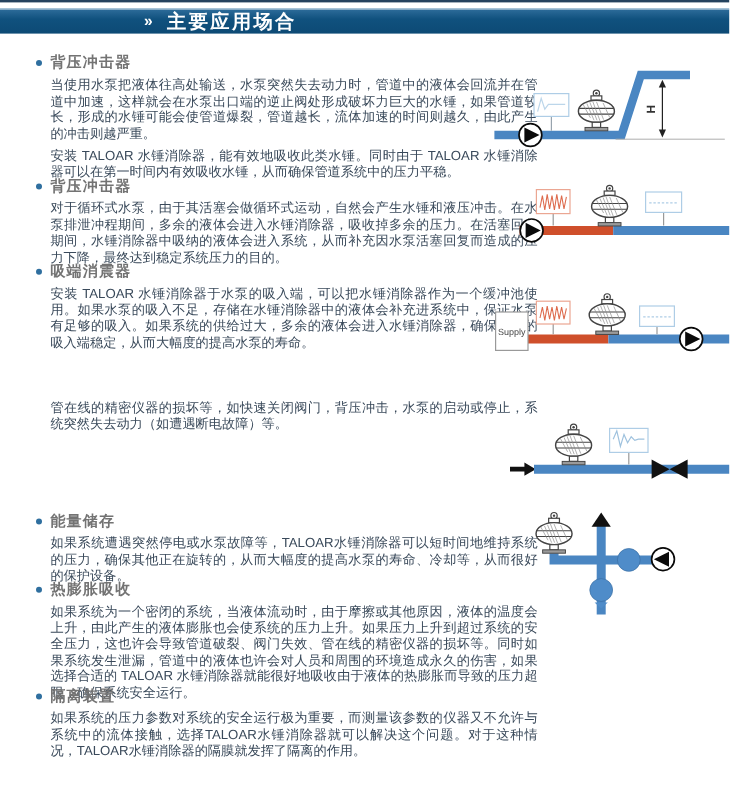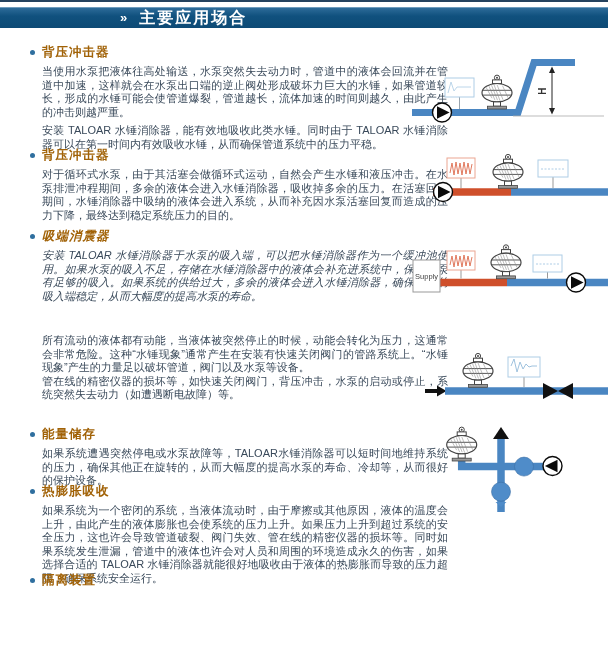--- a/index.html
+++ b/index.html
@@ -5,21 +5,21 @@
   html,body{margin:0;padding:0;background:#fff;}
   #page{position:relative;width:608px;height:671px;background:#ffffff;overflow:hidden;
         font-family:"Liberation Sans","DejaVu Sans",sans-serif;}
   .top-rule{position:absolute;top:0;left:0;width:608px;height:2px;background:#24425e;}
   .header-bar{position:absolute;top:7px;left:0;width:608px;height:20px;
         background:linear-gradient(180deg,#2c6b99 0%,#10517e 40%,#0d4a75 100%);
         border-top:1px solid #6f9cbd;display:flex;align-items:center;color:#fff;}
   .header-chevron{margin-left:120px;font-size:13px;font-weight:bold;line-height:20px;}
   .header-title{margin-left:12px;font-size:16px;font-weight:bold;letter-spacing:2px;}
   .sec{position:absolute;left:30px;width:422px;}
-  .sec h3{margin:0 0 4px 0;font-size:12.5px;color:#a16207;font-weight:bold;
+  .sec h3{margin:0 0 4px 0;font-size:12.5px;color:#737373;font-weight:bold;
         letter-spacing:1px;display:flex;align-items:center;}
   .bullet{width:5px;height:5px;border-radius:50%;background:#2f6f9f;margin-right:7px;flex:none;}
   .sec p{margin:0 0 5px 12px;width:406px;font-size:11px;line-height:13.5px;
         color:#39495a;text-align:justify;}
   .diagram{position:absolute;}
   .diagram svg{overflow:visible;display:block;}
   .hidden-defs{position:absolute;width:0;height:0;}
 </style>
 </head>
 <body>
@@ -101,21 +101,21 @@
       <g>
         <line x1="123" y1="29" x2="123" y2="40" stroke="#999" stroke-width="1"></line>
         <rect x="108" y="12" width="30" height="17" fill="#fff" stroke="#aecde6" stroke-width="1"></rect>
         <line x1="111" y1="21" x2="135" y2="21" stroke="#aecde6" stroke-width="1" stroke-dasharray="2,1.5"></line>
       </g>
       <use href="#arrester-shape" transform="translate(78,24)"></use>
       <use href="#pump-shape" transform="translate(13,44)"></use>
     </svg>
   </div>
 
-  <div class="sec" style="top:228px;font-style:italic;">
+  <div class="sec" style="top:218px;">
     <h3>
       <span class="bullet"></span>
       <span>吸端消震器</span>
     </h3>
     <p>安装 TALOAR 水锤消除器于水泵的吸入端，可以把水锤消除器作为一个缓冲池使用。如果水泵的吸入不足，存储在水锤消除器中的液体会补充进系统中，保证水泵有足够的吸入。如果系统的供给过大，多余的液体会进入水锤消除器，确保水泵的吸入端稳定，从而大幅度的提高水泵的寿命。</p>
   </div>
 
   <div class="diagram" style="left:410px;top:242px;">
     <svg width="198" height="105" viewBox="0 0 198 105">
       <path d="M30,40.5 H97" fill="none" stroke="#cf4f2b" stroke-width="7.5"></path>
@@ -133,21 +133,20 @@
         <line x1="137.5" y1="30" x2="137.5" y2="36.5" stroke="#999" stroke-width="1"></line>
         <rect x="123" y="13" width="29" height="17" fill="#fff" stroke="#aecde6" stroke-width="1"></rect>
         <line x1="126" y1="22" x2="149" y2="22" stroke="#aecde6" stroke-width="1" stroke-dasharray="2,1.5"></line>
       </g>
       <use href="#arrester-shape" transform="translate(96,20.4)"></use>
       <use href="#pump-shape" transform="translate(166,40.5)"></use>
     </svg>
   </div>
 
   <div class="sec" style="top:334px;">
-    <p style="margin-bottom:0;">所有流动的液体都有动能，当液体被突然停止的时候，动能会转化为压力，这通常会非常危险。这种“水锤现象”通常产生在安装有快速关闭阀门的管路系统上。“水锤现象”产生的力量足以破坏管道，阀门以及水泵等设备。</p>
     <p>管在线的精密仪器的损坏等，如快速关闭阀门，背压冲击，水泵的启动或停止，系统突然失去动力（如遭遇断电故障）等。</p>
   </div>
 
   <div class="diagram" style="left:425px;top:352px;">
     <svg width="183" height="52" viewBox="0 0 183 52">
       <path d="M0,37 H12 V33.5 L21.5,39 L12,44.5 V41 H0 Z" fill="#111"></path>
       <path d="M20,39 H183" fill="none" stroke="#4a86c2" stroke-width="7.5"></path>
       <g>
         <line x1="99" y1="25" x2="99" y2="35" stroke="#999" stroke-width="1"></line>
         <rect x="83" y="5" width="32" height="20" fill="#fff" stroke="#aecde6" stroke-width="1"></rect>
@@ -190,15 +189,16 @@
       <span>热膨胀吸收</span>
     </h3>
     <p>如果系统为一个密闭的系统，当液体流动时，由于摩擦或其他原因，液体的温度会上升，由此产生的液体膨胀也会使系统的压力上升。如果压力上升到超过系统的安全压力，这也许会导致管道破裂、阀门失效、管在线的精密仪器的损坏等。同时如果系统发生泄漏，管道中的液体也许会对人员和周围的环境造成永久的伤害，如果选择合适的 TALOAR 水锤消除器就能很好地吸收由于液体的热膨胀而导致的压力超限，确保系统安全运行。</p>
   </div>
 
   <div class="sec" style="top:572px;">
     <h3>
       <span class="bullet"></span>
       <span>隔离装置</span>
     </h3>
+    <p>如果系统的压力参数对系统的安全运行极为重要，而测量该参数的仪器又不允许与系统中的流体接触，选择TALOAR水锤消除器就可以解决这个问题。对于这种情况，TALOAR水锤消除器的隔膜就发挥了隔离的作用。</p>
   </div>
 
 </div>
 
 </body></html>

